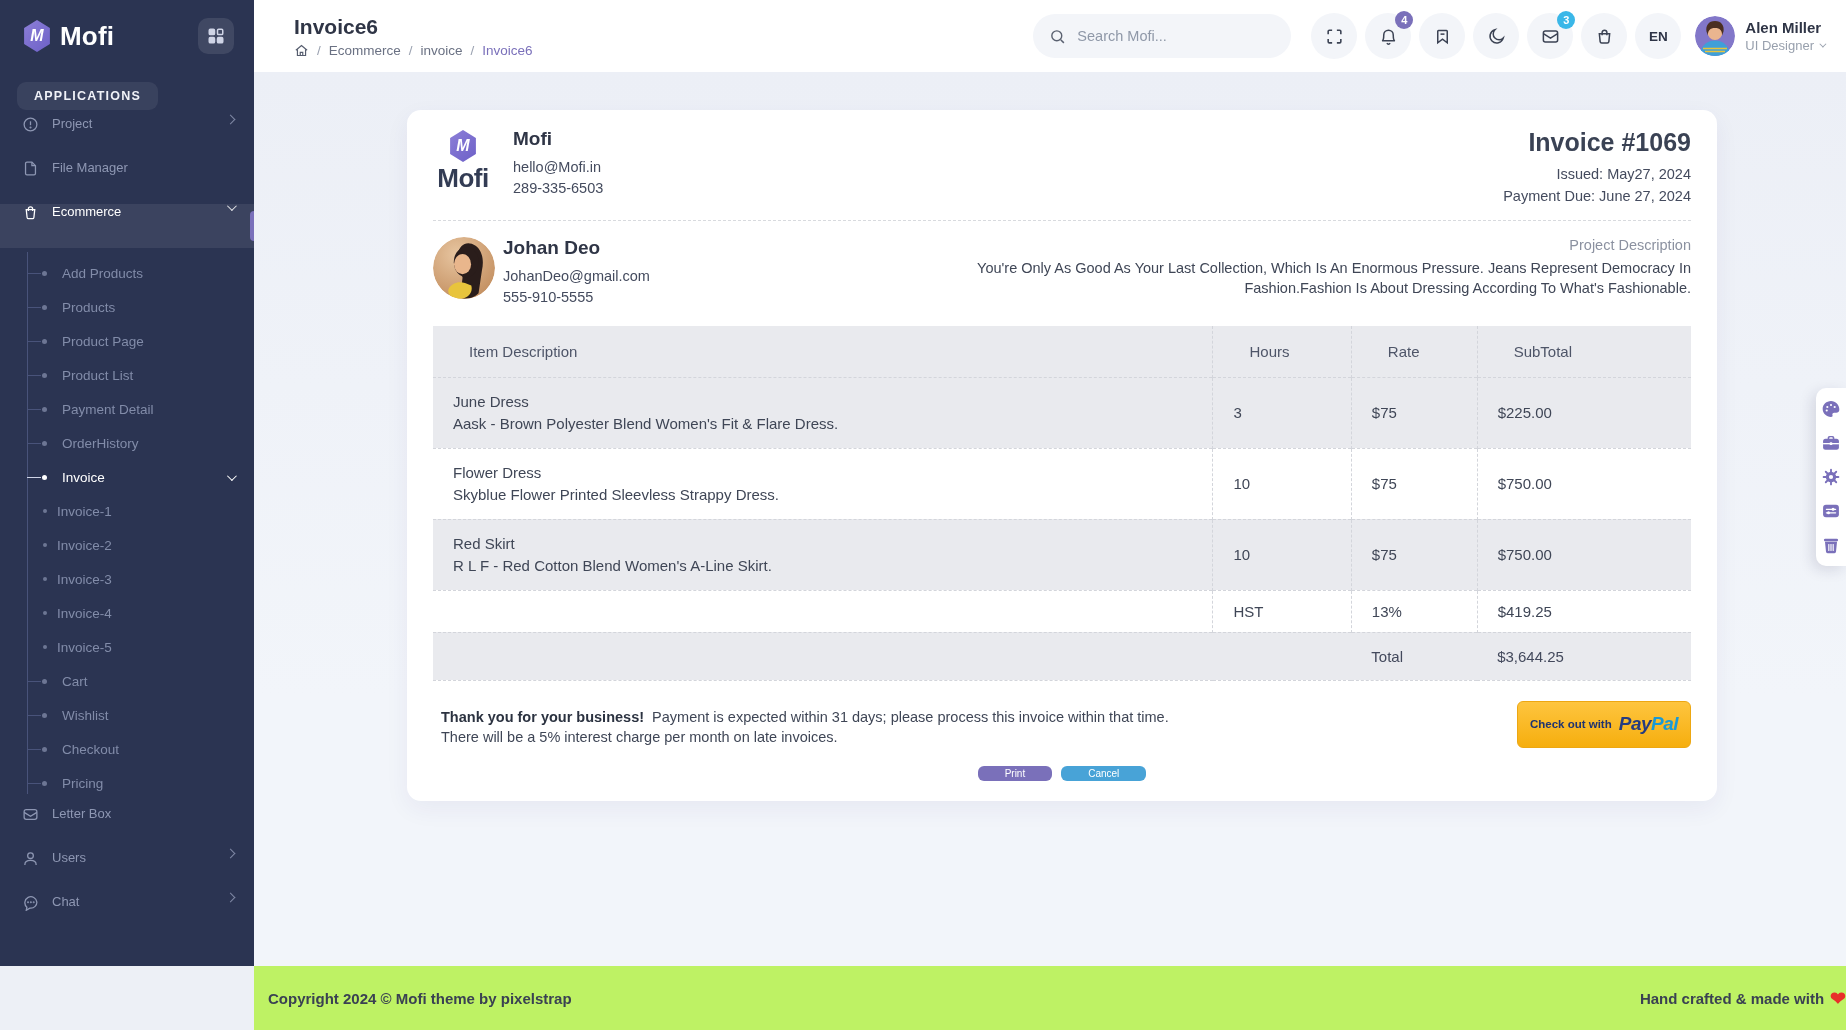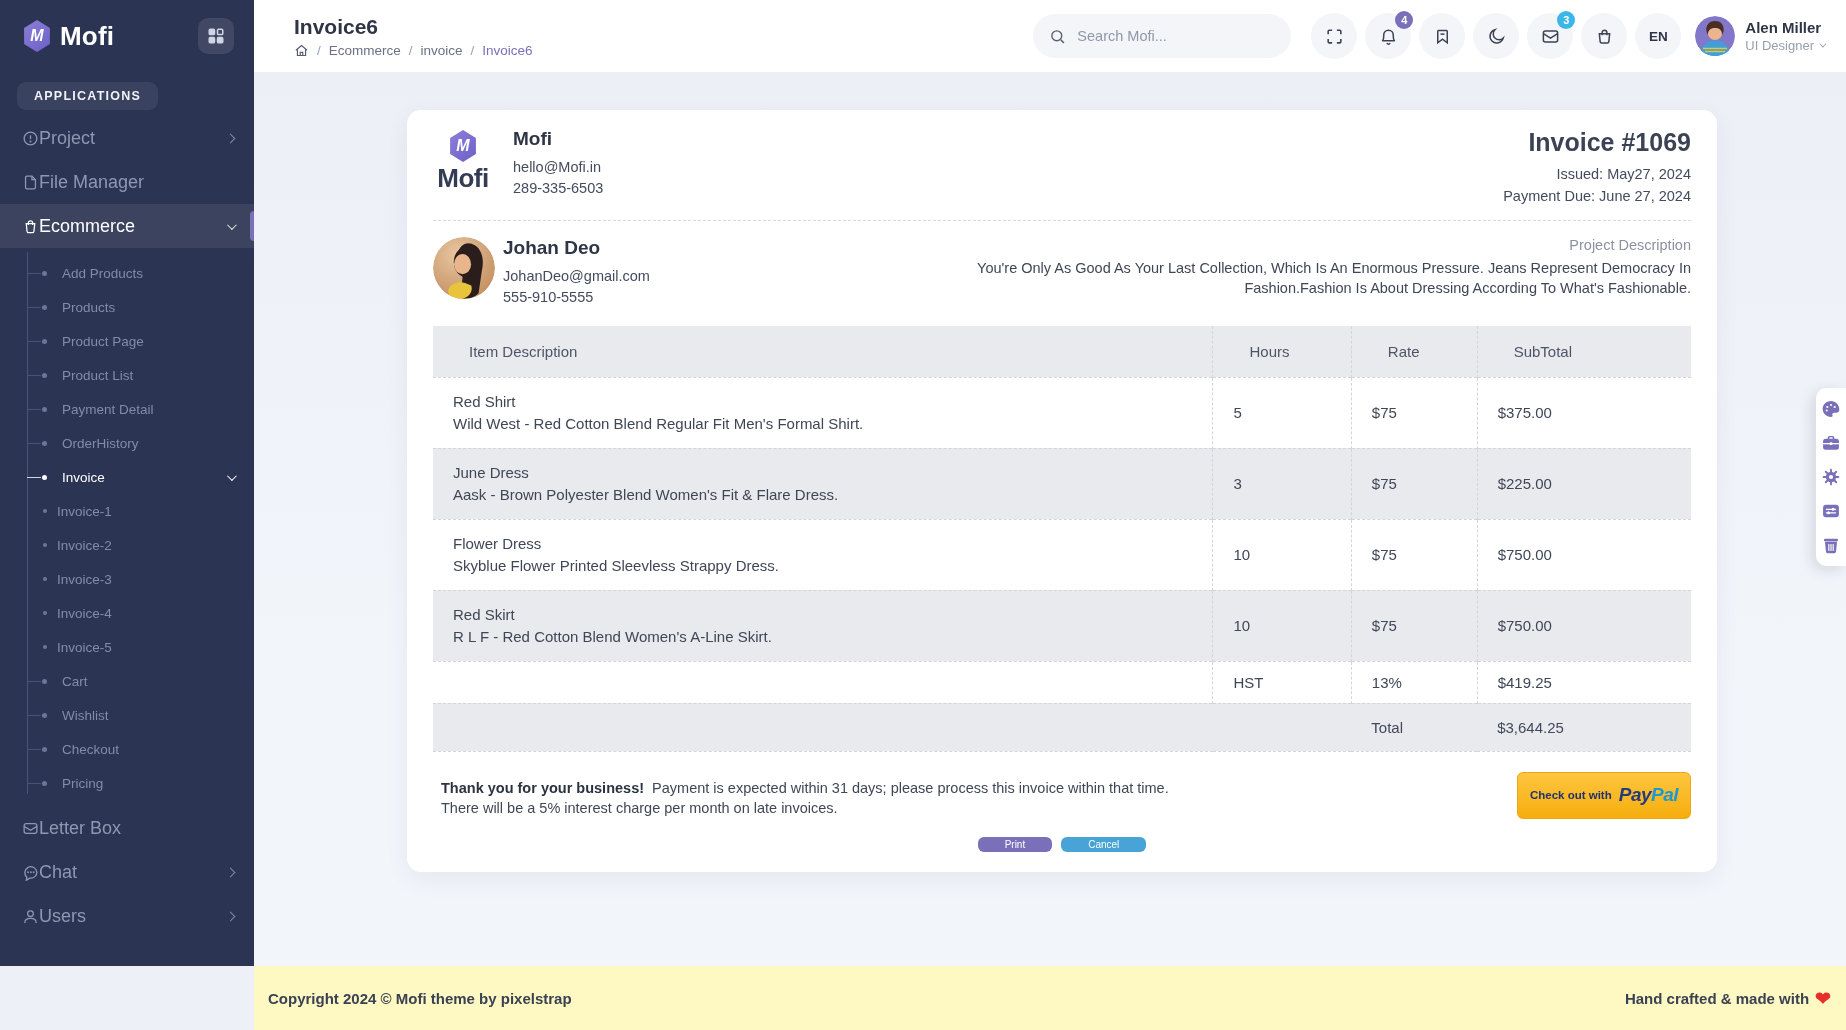--- a/index.html
+++ b/index.html
@@ -8,21 +8,21 @@
 
   
   .sidebar{grid-row:1/3;grid-column:1;background:#2b3452;color:#8e97b3;overflow:hidden;position:relative;}
   .s-logo-row{height:72px;display:flex;align-items:center;padding:0 20px 0 22px;}
   .glyph{clip-path:polygon(50% 0%,93% 25%,93% 75%,50% 100%,7% 75%,7% 25%);background:linear-gradient(135deg,#8d80d8,#6c5fc7);display:flex;align-items:center;justify-content:center;color:#fff;font-weight:700;font-style:italic;}
   .g30{width:30px;height:32px;font-size:16px;}
   .g28{width:30px;height:32px;font-size:16px;}
   .s-word{color:#fff;font-size:26px;font-weight:700;margin-left:8px;letter-spacing:.2px;}
   .s-toggle{margin-left:auto;width:36px;height:36px;border:none;border-radius:10px;background:rgba(255,255,255,.1);color:#cfd4e6;display:flex;align-items:center;justify-content:center;cursor:pointer;}
   .s-pill{display:inline-block;margin:10px 0 6px 17px;padding:7px 17px;background:rgba(255,255,255,.07);border-radius:9px;color:#f0f2f8;font-size:12.5px;font-weight:700;letter-spacing:.1em;}
-  .s-top{height:44px;display:flex;align-items:center;gap:0;padding:0 20px 0 22px;font-size:18px;cursor:pointer;position:relative;}
+  .s-top{height:44px;display:flex;gap:13px;padding:0 20px 0 22px;font-size:13px;cursor:pointer;position:relative;}
   .s-top .ic{flex:0 0 auto;}
   .s-top.active{background:rgba(255,255,255,.08);color:#fff;}
   .s-bar{position:absolute;right:0;top:7px;width:4px;height:30px;background:#7a70ba;border-radius:4px 0 0 4px;}
   .chev{width:7px;height:7px;border-right:1.6px solid currentColor;border-bottom:1.6px solid currentColor;display:inline-block;}
   .chev.r{transform:rotate(-45deg);}
   .chev.d{transform:rotate(45deg) translateY(-2px);}
   .s-top .chev{margin-left:auto;opacity:.85;}
   .tree{position:relative;padding:8px 0 6px;}
   .tree::before{content:"";position:absolute;left:27px;top:4px;bottom:12px;width:1px;background:#49537a;}
   .s-sub{height:34px;display:flex;align-items:center;padding-left:62px;padding-right:20px;font-size:13.5px;color:#828ca9;cursor:pointer;position:relative;}
@@ -106,21 +106,21 @@
   .inv-actions{display:flex;justify-content:center;gap:9px;margin-top:18px;}
   .btn{border:none;border-radius:6px;color:#fff;font-size:10px;font-family:inherit;padding:2px 27px;cursor:pointer;}
   .btn.print{background:#7a70ba;}
   .btn.cancel{background:#48a3d7;}
 
   
   .custom-panel{position:absolute;right:0;top:316px;width:30px;padding:11px 0;background:#fff;border-radius:10px 0 0 10px;box-shadow:-4px 4px 14px rgba(30,30,70,.13);display:flex;flex-direction:column;align-items:center;gap:14px;}
   .cp-ic{width:20px;height:20px;display:block;cursor:pointer;}
 
   
-  .footer{grid-row:3;grid-column:2;background:#fef9c3;display:flex;align-items:center;padding:0 15px 0 14px;}
+  .footer{grid-row:3;grid-column:2;background:#bef264;display:flex;align-items:center;padding:0 0 0 14px;}
   .f-left{font-size:15px;font-weight:700;color:#3a4152;}
   .f-right{margin-left:auto;font-size:15px;font-weight:700;color:#3a4152;display:flex;align-items:center;gap:6px;}
   .f-heart{color:#e8302a;font-size:19px;line-height:1;}
 
   .ic{display:block;}
 </style>
 </head>
 <body>
 
 <div class="app">
@@ -222,34 +222,34 @@
       </div>
       <div class="s-top">
         <svg class="ic" width="17" height="17" viewBox="0 0 24 24" fill="none" stroke="currentColor" stroke-width="1.8">
             <rect x="3" y="5" width="18" height="14" rx="3"></rect>
             <path d="M3 9l9 5.5L21 9"></path>
           </svg>
         <span>Letter Box</span>
       </div>
       <div class="s-top">
         <svg class="ic" width="17" height="17" viewBox="0 0 24 24" fill="none" stroke="currentColor" stroke-width="1.8">
+            <circle cx="12" cy="8" r="4"></circle>
+            <path d="M4 21c0-4.2 4-6.2 8-6.2s8 2 8 6.2"></path>
+          </svg>
+        <span>Users</span>
+        <span class="chev r"></span>
+      </div>
+      <div class="s-top">
+        <svg class="ic" width="17" height="17" viewBox="0 0 24 24" fill="none" stroke="currentColor" stroke-width="1.8">
             <path d="M21 11.5a8.5 8.5 0 0 1-8.5 8.5H11l-5 3 .9-4.3A8.5 8.5 0 1 1 21 11.5z"></path>
             <circle cx="8.5" cy="11.5" r="0.5" fill="currentColor"></circle>
             <circle cx="12.5" cy="11.5" r="0.5" fill="currentColor"></circle>
             <circle cx="16.5" cy="11.5" r="0.5" fill="currentColor"></circle>
           </svg>
         <span>Chat</span>
-        <span class="chev r"></span>
-      </div>
-      <div class="s-top">
-        <svg class="ic" width="17" height="17" viewBox="0 0 24 24" fill="none" stroke="currentColor" stroke-width="1.8">
-            <circle cx="12" cy="8" r="4"></circle>
-            <path d="M4 21c0-4.2 4-6.2 8-6.2s8 2 8 6.2"></path>
-          </svg>
-        <span>Users</span>
         <span class="chev r"></span>
       </div>
     </nav>
   </aside>
   <div class="under-sidebar"></div>
 
   <header class="header">
     <div>
       <div class="h-title">Invoice6</div>
       <div class="h-crumbs">
@@ -393,29 +393,20 @@
           </colgroup>
         <thead>
           <tr>
             <th>Item Description</th>
             <th>Hours</th>
             <th>Rate</th>
             <th>SubTotal</th>
           </tr>
         </thead>
         <tbody>
-          <tr class="v">
-            <td>
-                <div class="item-title">Red Shirt</div>
-                <div class="item-desc">Wild West - Red Cotton Blend Regular Fit Men's Formal Shirt.</div>
-              </td>
-            <td>5</td>
-            <td>$75</td>
-            <td>$375.00</td>
-          </tr>
           <tr class="v g">
             <td>
                 <div class="item-title">June Dress</div>
                 <div class="item-desc">Aask - Brown Polyester Blend Women's Fit &amp; Flare Dress.</div>
               </td>
             <td>3</td>
             <td>$75</td>
             <td>$225.00</td>
           </tr>
           <tr class="v">

